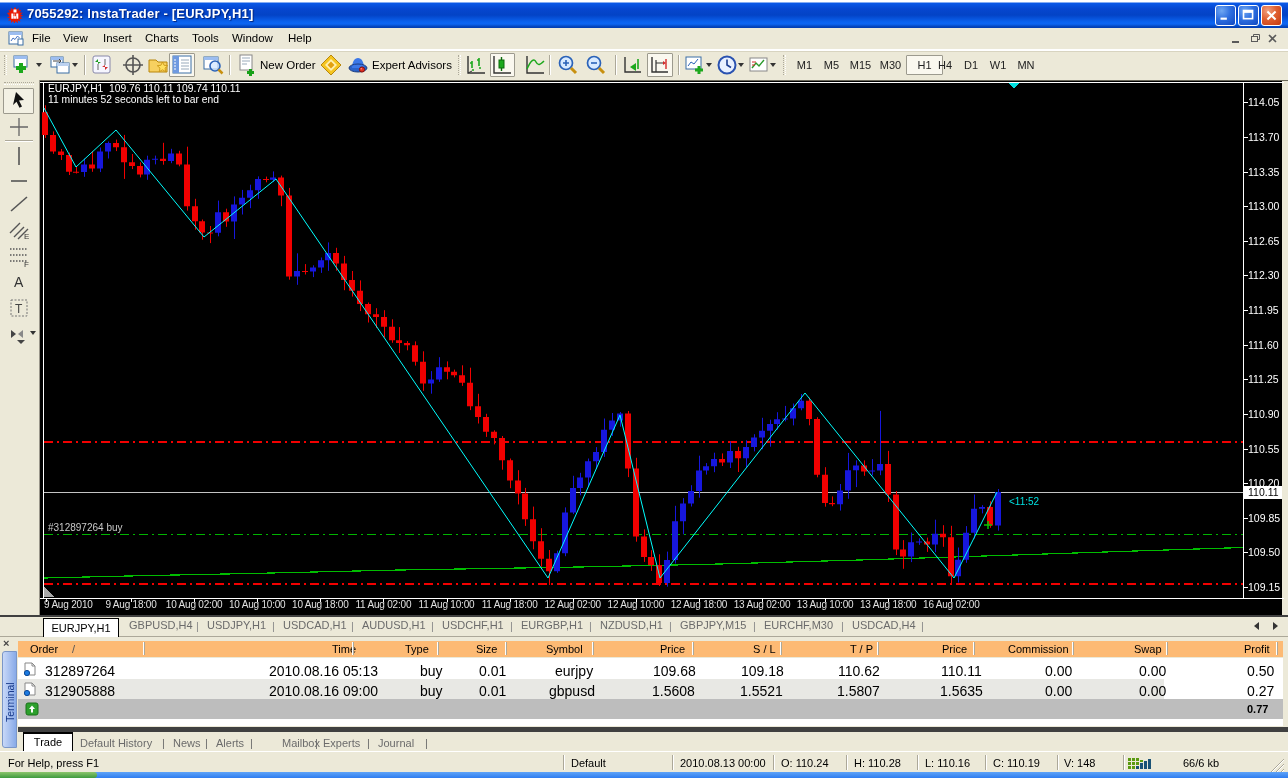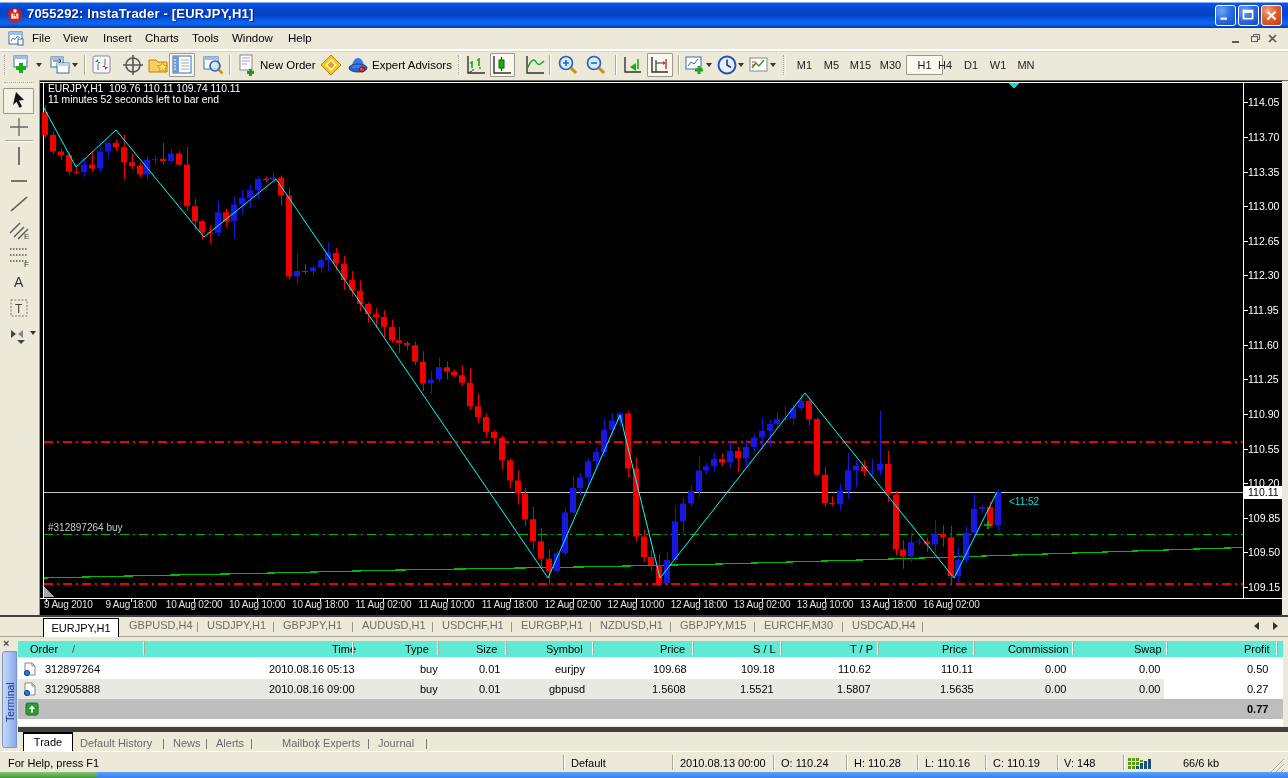--- a/index.html
+++ b/index.html
@@ -22,24 +22,24 @@
 .tfbtn{position:absolute;top:55px;height:20px;font-size:11px;color:#222;text-align:center;line-height:20px}
 #lstrip{left:0;top:80px;width:40px;height:535px;background:#ece9d8;border-right:1px solid #9a968a}
 .ltool{position:absolute;left:7px;width:24px;height:22px}
 #tabsrow{left:0;top:615px;width:1288px;height:22px;background:#ece9d8;border-top:2px solid #404040;border-bottom:1px solid #aca899}
 .ctab{position:absolute;top:2px;color:#6b6b6b;font-size:11px}
 .csep{position:absolute;top:3px;color:#8a8a8a}
 #activetab{position:absolute;left:43px;top:1px;width:76px;height:21px;background:#fff;border:1px solid #000;border-bottom:0;text-align:center;line-height:19px;color:#000;font-size:11px}
 #terminal{left:0;top:637px;width:1288px;height:114px;background:#ece9d8}
 #termtab{position:absolute;left:2px;top:14px;width:15px;height:97px;background:linear-gradient(90deg,#c8d8f8,#88aae8);border:1px solid #7a96c8;border-radius:3px 0 0 3px}
 #termtab span{position:absolute;left:1px;top:70px;transform:rotate(-90deg);transform-origin:0 0;font-size:10.5px;color:#1a3c8c;white-space:nowrap}
-#thead{position:absolute;left:18px;top:4px;width:1265px;height:16px;background:#5eead4;font-size:11px;color:#000}
+#thead{position:absolute;left:18px;top:4px;width:1265px;height:16px;background:#fdba74;font-size:11px;color:#000}
 .hcell{position:absolute;top:2px}
 .hsep{position:absolute;top:1px;width:2px;height:13px;border-left:1px solid #fff;border-right:1px solid #aca899}
-.trow{position:absolute;left:18px;width:1146px;height:20px;font-size:11px;color:#000}
+.trow{position:absolute;left:18px;width:1146px;height:20px;font-size:14px;color:#000}
 .tcell{position:absolute;top:4px}
 #balrow{position:absolute;left:18px;top:62px;width:1265px;height:20px;background:#bdbdbd;font-weight:bold;font-size:11px}
 #ttabs{position:absolute;left:18px;top:90px;width:1270px;height:24px;border-top:5px solid #404040}
 .ttab{position:absolute;top:5px;color:#6b6b6b;font-size:11px}
 #tradetab{position:absolute;left:5px;top:0;width:50px;height:21px;background:#fff;border:1px solid #000;border-top:2px solid #000;border-bottom:0;text-align:center;font-weight:normal;line-height:17px;font-size:11px}
 #statusbar{left:0;top:751px;width:1288px;height:21px;background:#ece9d8;border-top:1px solid #fff;box-shadow:0 1px 0 #aca899}
 .sbtxt{position:absolute;top:5px;color:#000;font-size:11px}
 .sbsep{position:absolute;top:3px;width:2px;height:15px;border-left:1px solid #aca899;border-right:1px solid #fff}
 #taskbar{left:0;top:772px;width:1288px;height:6px;background:linear-gradient(#5ea3f8,#2f7df0)}
 #startbtn{left:0;top:772px;width:97px;height:6px;background:linear-gradient(#8cc56c,#3e9a3e);border-radius:0 3px 3px 0}
@@ -368,21 +368,21 @@
 .lbl{font:10px "Liberation Sans",sans-serif;fill:#c8c8c8}
 .tmr{font:10px "Liberation Sans",sans-serif;fill:#00e0e0}
 </style>
 </svg></div>
 <div class="abs" id="tabsrow">
 <div id="activetab">EURJPY,H1</div>
 <div class="ctab" style="left:129px">GBPUSD,H4</div>
     <div class="csep" style="left:196px">|</div>
 <div class="ctab" style="left:207px">USDJPY,H1</div>
     <div class="csep" style="left:272px">|</div>
-<div class="ctab" style="left:283px">GBPJPY,H1</div>
+<div class="ctab" style="left:283px">USDCAD,H1</div>
     <div class="csep" style="left:351px">|</div>
 <div class="ctab" style="left:362px">AUDUSD,H1</div>
     <div class="csep" style="left:431px">|</div>
 <div class="ctab" style="left:442px">USDCHF,H1</div>
     <div class="csep" style="left:510px">|</div>
 <div class="ctab" style="left:521px">EURGBP,H1</div>
     <div class="csep" style="left:589px">|</div>
 <div class="ctab" style="left:600px">NZDUSD,H1</div>
     <div class="csep" style="left:669px">|</div>
 <div class="ctab" style="left:680px">GBPJPY,M15</div>

